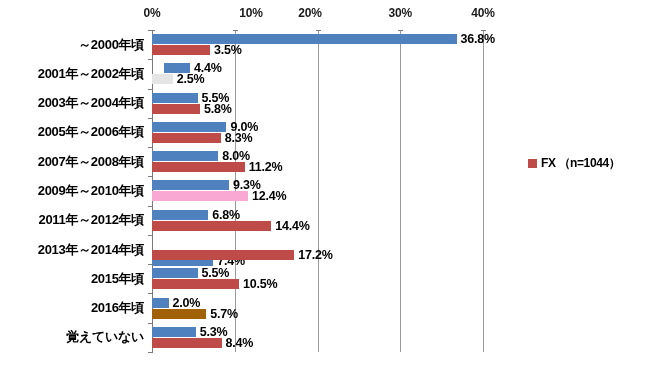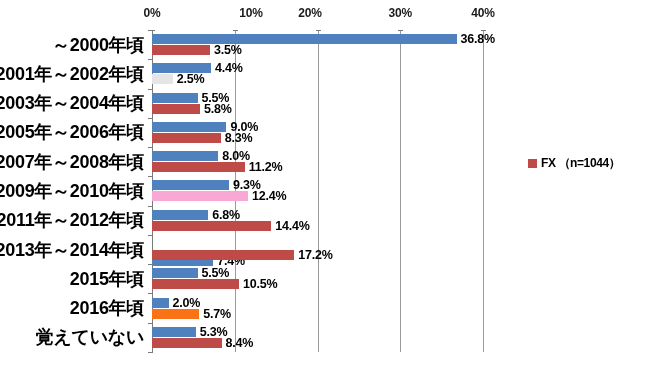--- a/index.html
+++ b/index.html
@@ -80,21 +80,21 @@
     left: 0;
     width: 331px;
     height: 27px;
   }
   .cat-label {
     position: absolute;
     right: 100%;
     margin-right: 8px;
     top: 50%;
     transform: translateY(-50%);
-    font-size: 18px;
+    font-size: 13px;
     font-weight: bold;
     color: #000000;
     white-space: nowrap;
     letter-spacing: -0.3px;
   }
   .bar {
     position: absolute;
     left: 0;
     height: 10px;
   }
@@ -172,21 +172,21 @@
           <div class="bar series-0" style="top: 4.13636px; width: 304.52px; background: rgb(78, 129, 189);">
             <span class="bar-value">36.8%</span>
           </div>
           <div class="bar series-1" style="top: 15.1364px; width: 42px; background: rgb(190, 75, 72); padding-left: 16px;">
             <span class="bar-value">3.5%</span>
           </div>
         </div>
         <div class="row" style="top: 29.2727px; height: 29.2727px;">
           <div class="cat-label">2001年～2002年頃</div>
           <div class="tick-mark" style="top: 0px;"></div>
-          <div class="bar series-0" style="top: 4.13636px; width: 59px; background: rgb(78, 129, 189);">
+          <div class="bar series-0" style="top: 4.13636px; width: 26px; background: rgb(78, 129, 189); margin-left: 12px;">
             <span class="bar-value">4.4%</span>
           </div>
           <div class="bar series-1" style="top: 15.1364px; width: 20.6875px; background: #e5e5e5;">
             <span class="bar-value">2.5%</span>
           </div>
         </div>
         <div class="row" style="top: 58.5455px; height: 29.2727px;">
           <div class="cat-label">2003年～2004年頃</div>
           <div class="tick-mark" style="top: 0px;"></div>
           <div class="bar series-0" style="top: 4.13636px; width: 45.5125px; background: rgb(78, 129, 189);">
@@ -255,21 +255,21 @@
           <div class="bar series-1" style="top: 15.1364px; width: 86.8875px; background: rgb(190, 75, 72);">
             <span class="bar-value">10.5%</span>
           </div>
         </div>
         <div class="row" style="top: 263.455px; height: 29.2727px;">
           <div class="cat-label">2016年頃</div>
           <div class="tick-mark" style="top: 0px;"></div>
           <div class="bar series-0" style="top: 4.13636px; width: 16.55px; background: rgb(78, 129, 189);">
             <span class="bar-value">2.0%</span>
           </div>
-          <div class="bar series-1" style="top: 15.1364px; width: 47.1675px; background: #f97316;">
+          <div class="bar series-1" style="top: 15.1364px; width: 47.1675px; background: #a16207; padding-left: 7px;">
             <span class="bar-value">5.7%</span>
           </div>
         </div>
         <div class="row" style="top: 292.727px; height: 29.2727px;">
           <div class="cat-label">覚えていない</div>
           <div class="tick-mark" style="top: 0px;"></div>
           <div class="bar series-0" style="top: 4.13636px; width: 43.8575px; background: rgb(78, 129, 189);">
             <span class="bar-value">5.3%</span>
           </div>
           <div class="bar series-1" style="top: 15.1364px; width: 69.51px; background: rgb(190, 75, 72);">

